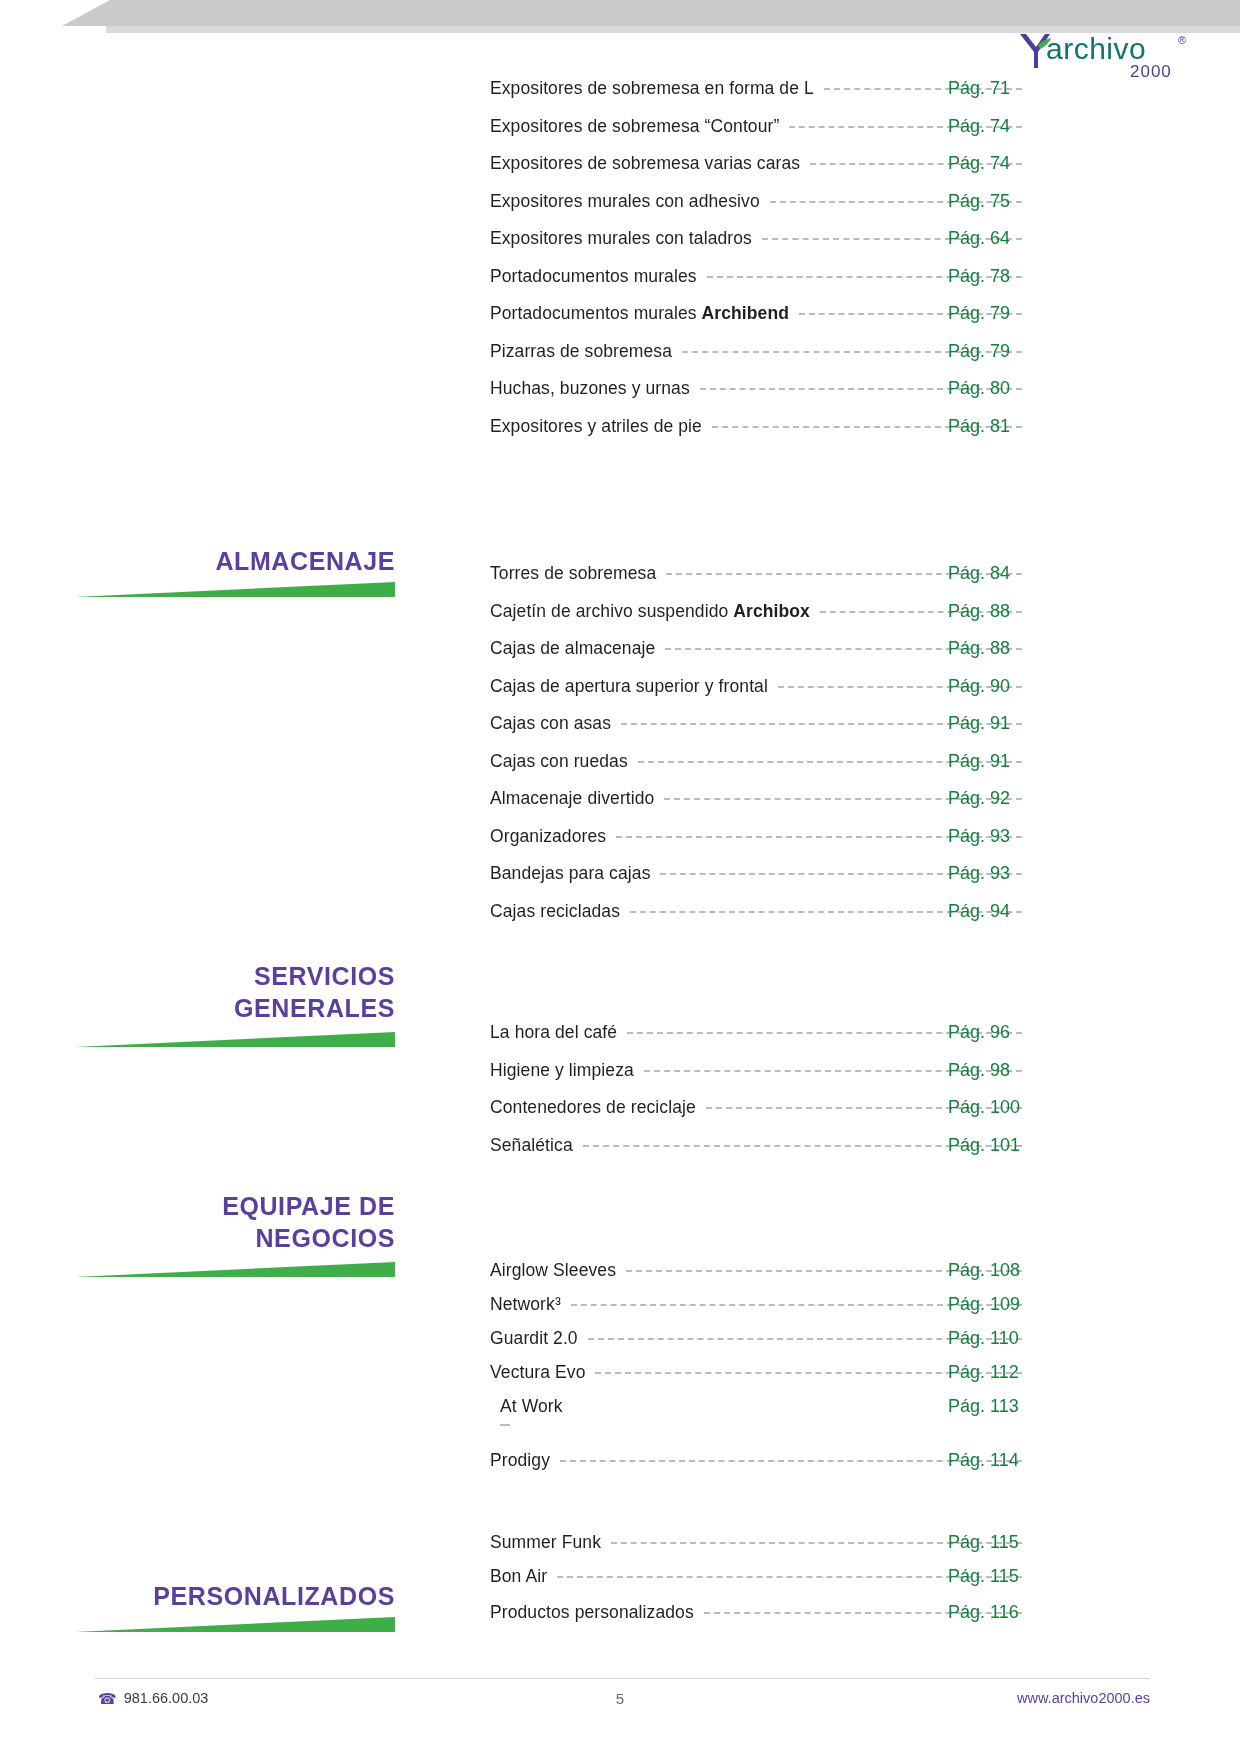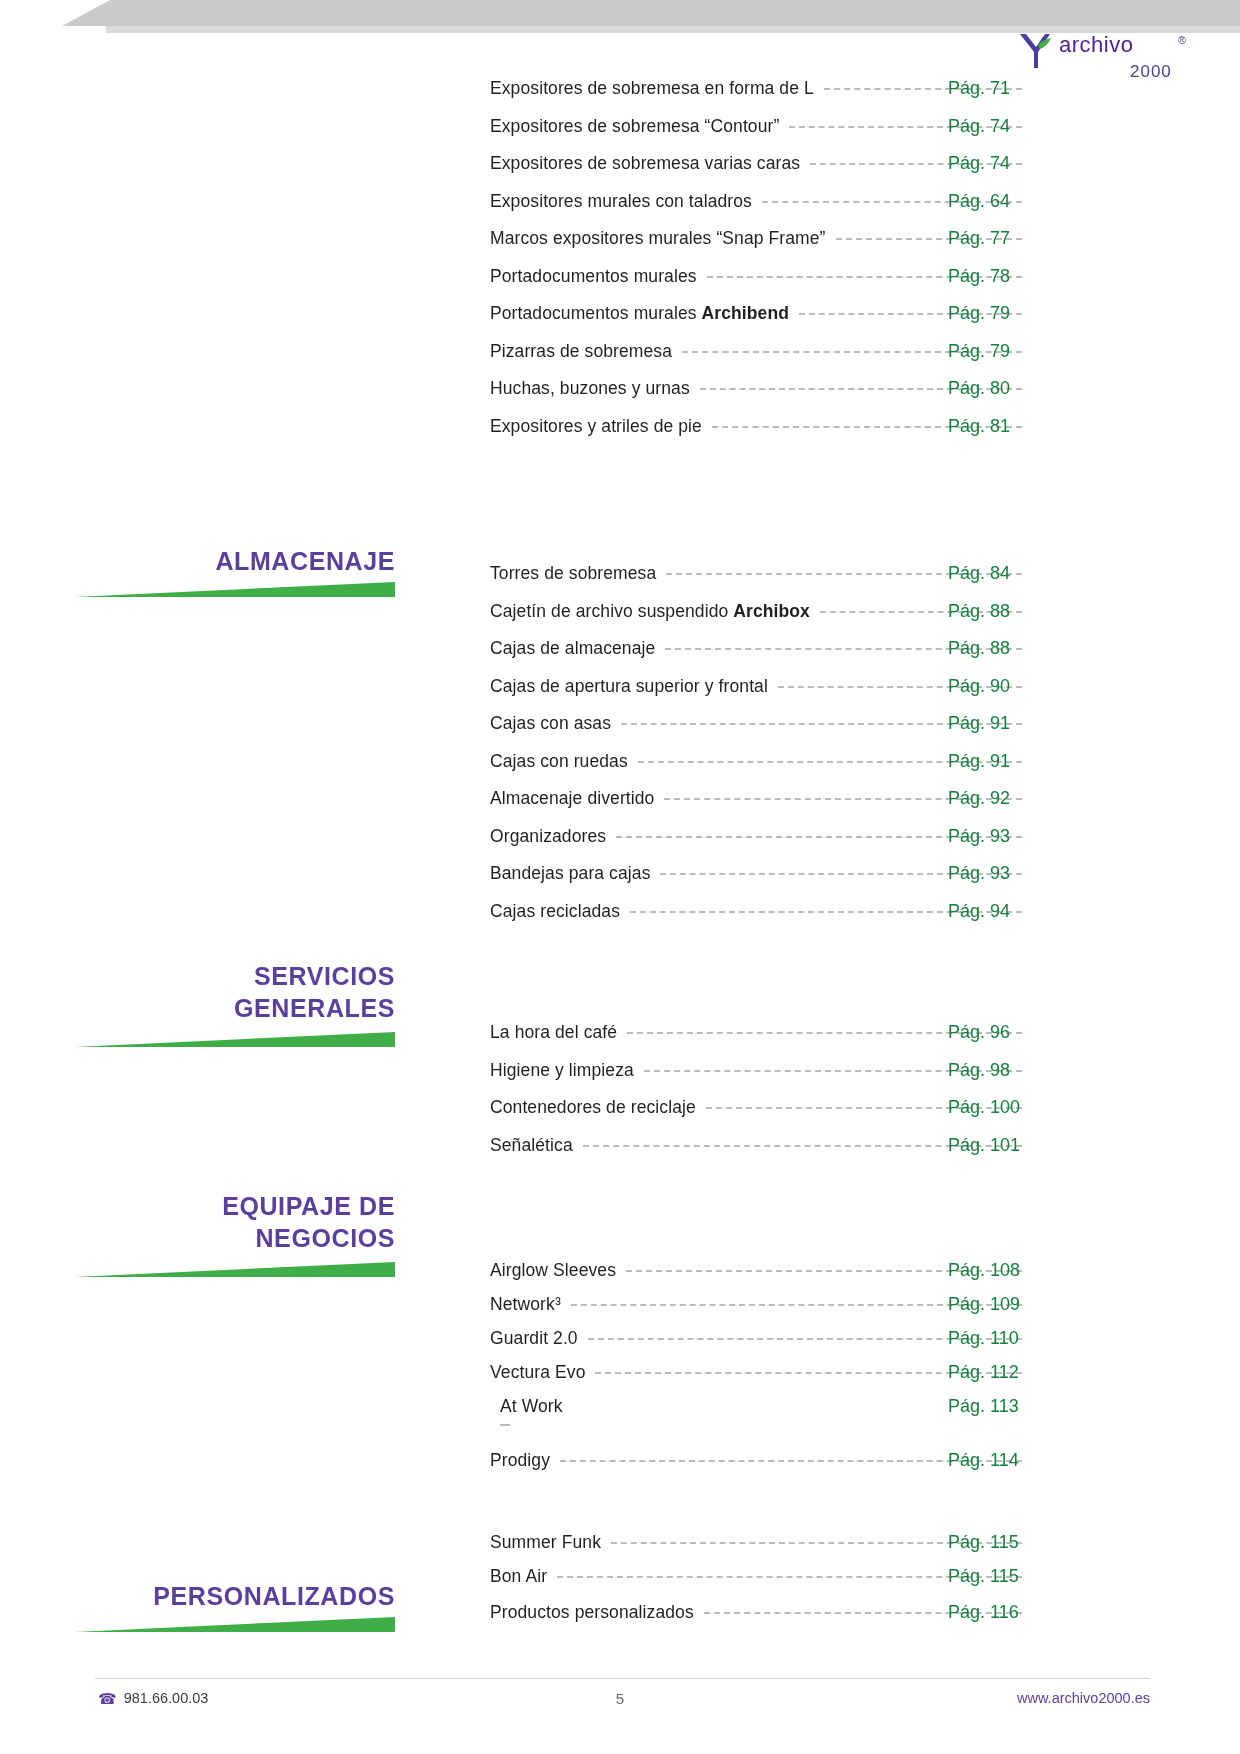--- a/index.html
+++ b/index.html
@@ -52,25 +52,25 @@
   }
   .logo .mark {
     position: absolute;
     left: 0;
     top: 2px;
     width: 34px;
     height: 36px;
   }
   .logo .brand {
     position: absolute;
-    left: 41px;
+    left: 28px;
     top: 2px;
-    font-size: 22px;
+    font-size: 30px;
     letter-spacing: .5px;
-    color: #4c1d95;
+    color: #0f766e;
     font-family: "Liberation Sans", sans-serif;
   }
   .logo .reg {
     position: absolute;
     left: 160px;
     top: 4px;
     font-size: 11px;
     color: #4b3f8f;
   }
   .logo .year {
@@ -234,28 +234,28 @@
         <span class="name">Expositores de sobremesa “Contour”</span>
         <span class="leader"></span>
         <span class="page-no">Pág. 74</span>
       </div>
       <div class="entry">
         <span class="name">Expositores de sobremesa varias caras</span>
         <span class="leader"></span>
         <span class="page-no">Pág. 74</span>
       </div>
       <div class="entry">
+        <span class="name">Expositores murales con adhesivo</span>
+        <span class="leader"></span>
+        <span class="page-no">Pág. 75</span>
+      </div>
+      <div class="entry">
         <span class="name">Expositores murales con taladros</span>
         <span class="leader"></span>
         <span class="page-no">Pág. 64</span>
-      </div>
-      <div class="entry">
-        <span class="name">Marcos expositores murales “Snap Frame”</span>
-        <span class="leader"></span>
-        <span class="page-no">Pág. 77</span>
       </div>
       <div class="entry">
         <span class="name">Portadocumentos murales</span>
         <span class="leader"></span>
         <span class="page-no">Pág. 78</span>
       </div>
       <div class="entry">
         <span class="name">Portadocumentos murales <b>Archibend</b></span>
         <span class="leader"></span>
         <span class="page-no">Pág. 79</span>

